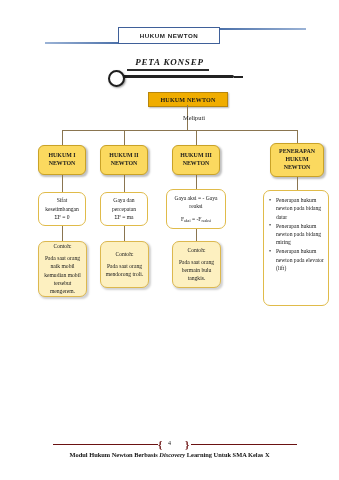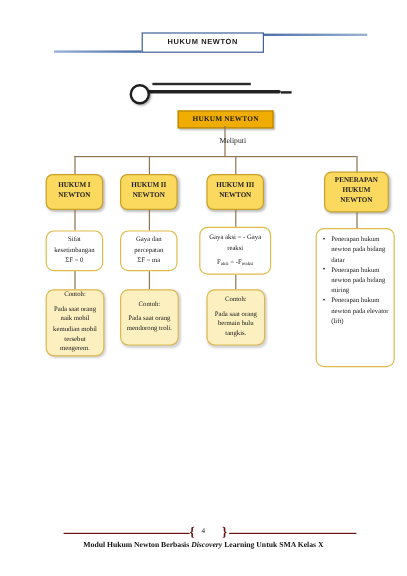--- a/index.html
+++ b/index.html
@@ -279,20 +279,21 @@
 <div class="page">
 
   <div class="header-zone">
     <div class="hdr-line-left"></div>
     <div class="hdr-line-right"></div>
     <div class="hdr-box">
       <span>Hukum Newton</span>
     </div>
   </div>
 
+  <div class="peta-title">PETA KONSEP</div>
   <div class="peta-underline"></div>
   <div class="pin-bar"></div>
   <div class="pin-circle"></div>
 
   <div class="root-box">
     <span>HUKUM NEWTON</span>
   </div>
 
   <div class="ln ln-v" style="left:187px; top:105px; height:25px;"></div>
   <div class="meliputi">Meliputi</div>

